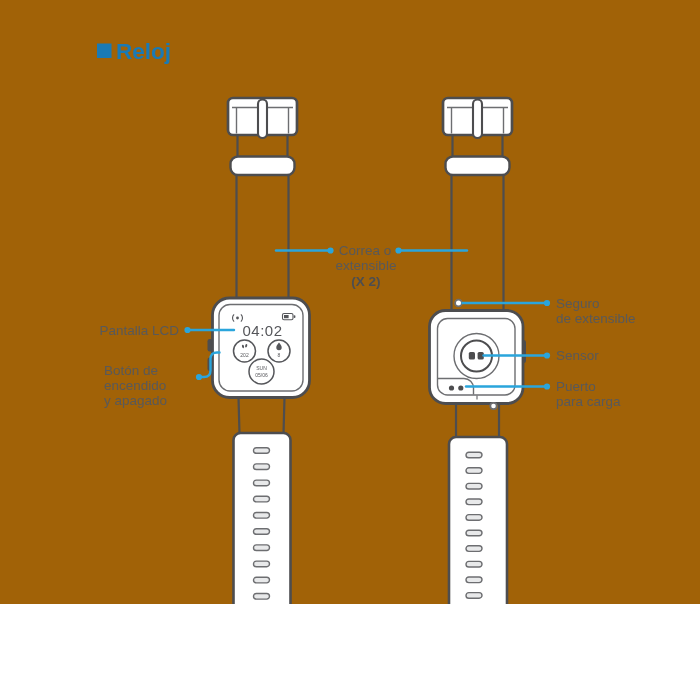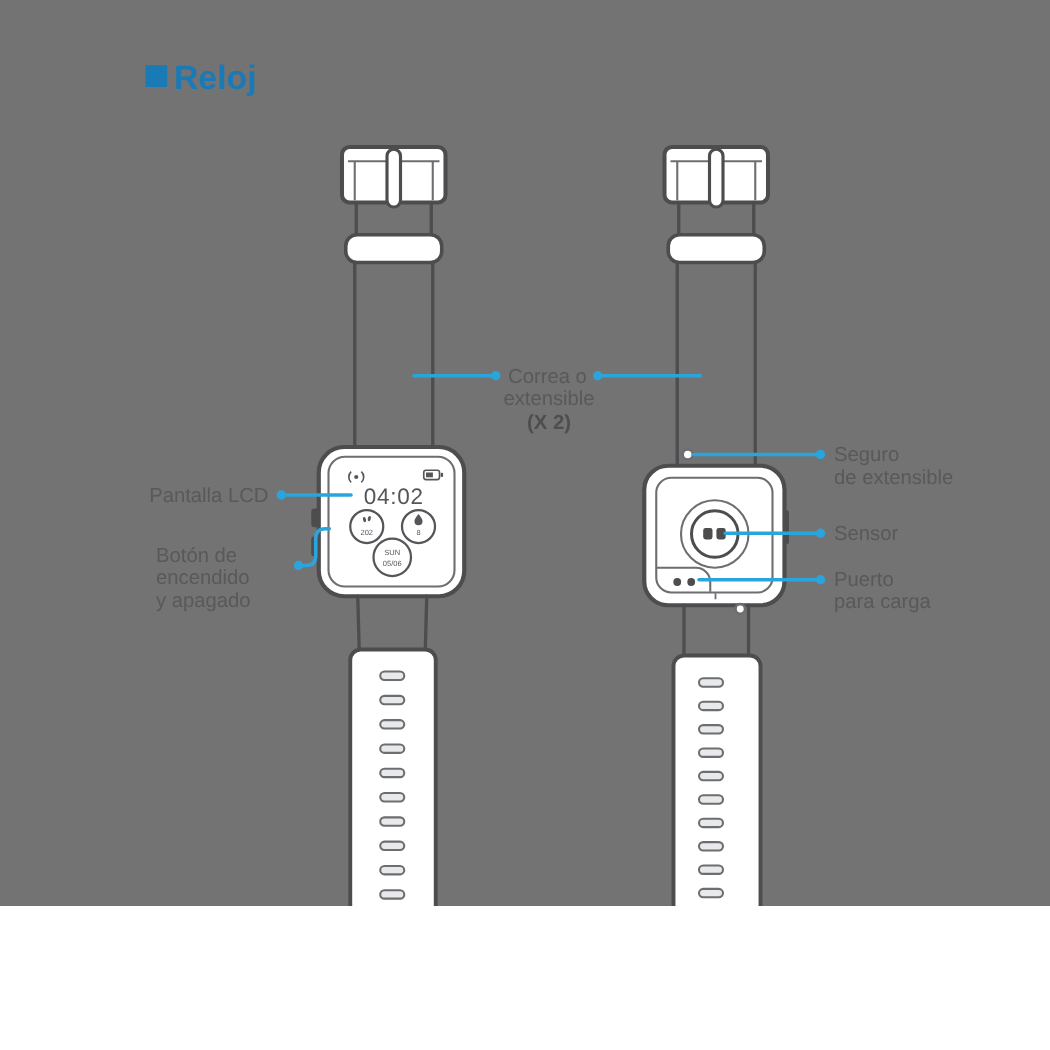--- a/index.html
+++ b/index.html
@@ -1,16 +1,16 @@
 <!DOCTYPE html>
 <html><head>
 <meta charset="utf-8">
 <style>
   html,body{margin:0;padding:0;background:#ffffff;}
-  .stage{position:relative;width:700px;height:604px;background:#737373;overflow:hidden;
+  .stage{position:relative;width:700px;height:604px;background:#a16207;overflow:hidden;
          font-family:"Liberation Sans", sans-serif;}
   svg{display:block}
   
   .oS{fill:#ffffff;stroke:#4d4d4f;stroke-width:2.7;}
   .oM{fill:none;stroke:#4d4d4f;stroke-width:2.2;stroke-linecap:round;}
   .oT{fill:none;stroke:#6d6e71;stroke-width:1.4;}
   .oTf{fill:#ffffff;stroke:#6d6e71;stroke-width:1.4;}
   .dark{fill:#4d4d4f;}
   .slotS{fill:#e8e9ea;stroke:#6d6e71;stroke-width:1.4;}
   

